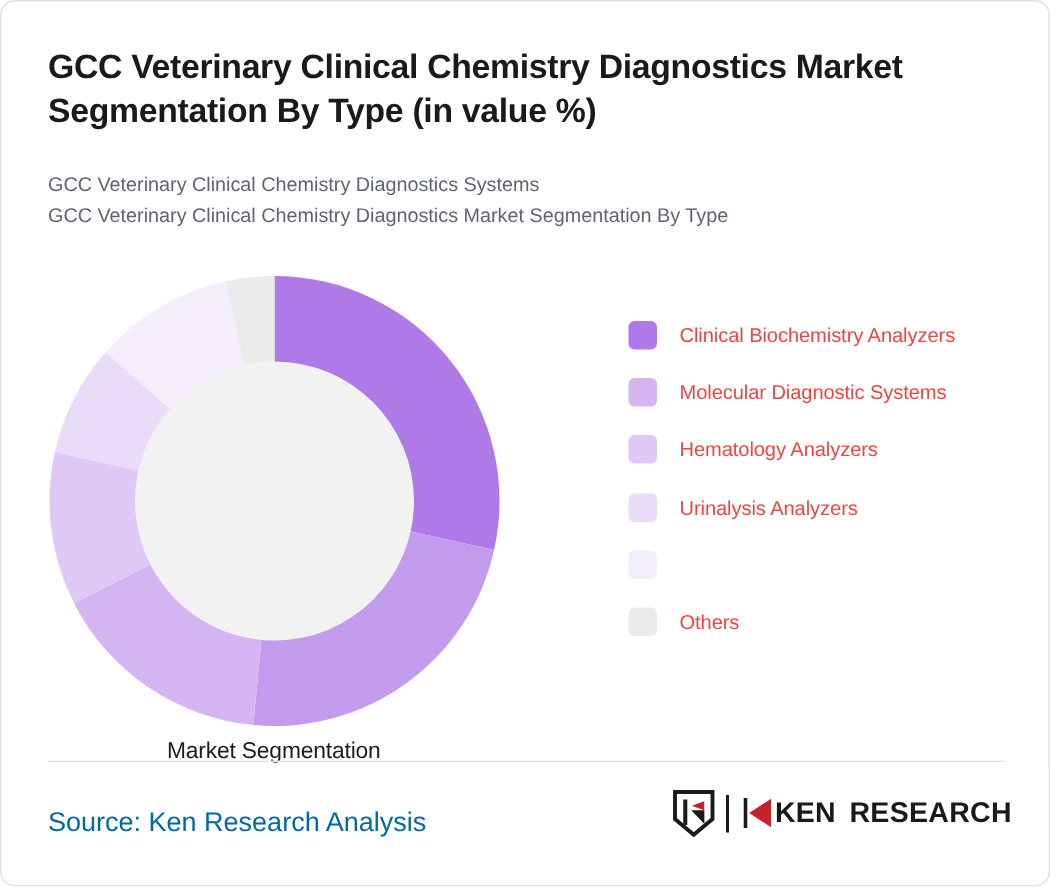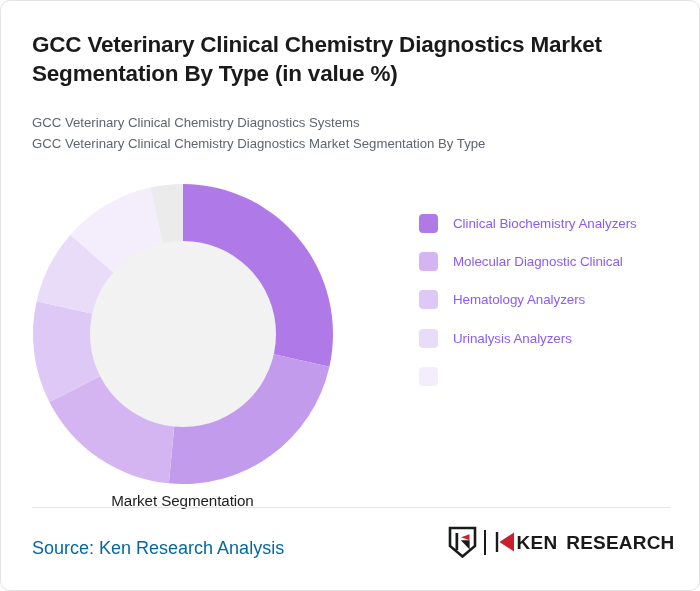--- a/index.html
+++ b/index.html
@@ -82,21 +82,21 @@
   }
   .legend-swatch {
     width: 19px;
     height: 19px;
     border-radius: 4px;
     flex: 0 0 auto;
   }
   .legend-label {
     margin-left: 15px;
     font-size: 13.4px;
-    color: #8b5cf6;
+    color: #ef4444;
     white-space: nowrap;
     letter-spacing: -0.05px;
   }
 
   #footer-divider {
     position: absolute;
     left: 31px;
     top: 506px;
     width: 638px;
     height: 1px;
@@ -167,32 +167,36 @@
     </div>
   </div>
 
   <div id="legend">
       <div class="legend-row">
         <span class="legend-swatch" style="background: rgb(175, 122, 232);"></span>
         <span class="legend-label">Clinical Biochemistry Analyzers</span>
       </div>
       <div class="legend-row">
         <span class="legend-swatch" style="background: rgb(212, 181, 242);"></span>
-        <span class="legend-label">Molecular Diagnostic Clinical</span>
+        <span class="legend-label">Molecular Diagnostic Systems</span>
       </div>
       <div class="legend-row">
         <span class="legend-swatch" style="background: rgb(222, 200, 245);"></span>
         <span class="legend-label">Hematology Analyzers</span>
       </div>
       <div class="legend-row">
         <span class="legend-swatch" style="background: rgb(233, 220, 249);"></span>
         <span class="legend-label">Urinalysis Analyzers</span>
       </div>
       <div class="legend-row">
         <span class="legend-swatch" style="background: rgb(244, 237, 252);"></span>
+      </div>
+      <div class="legend-row">
+        <span class="legend-swatch" style="background: rgb(235, 235, 235);"></span>
+        <span class="legend-label">Others</span>
       </div>
     </div>
 
   <div id="footer-divider"></div>
 
   <div id="source-text">Source: Ken Research Analysis</div>
 
   <div id="brand-logo">
     <svg id="brand-mark" width="29" height="32" viewBox="0 0 29 32">
       <path d="M2 2 H27 V20 L14.5 30.5 L2 20 Z" fill="#ffffff" stroke="#1a1a1a" stroke-width="2.6"></path>

